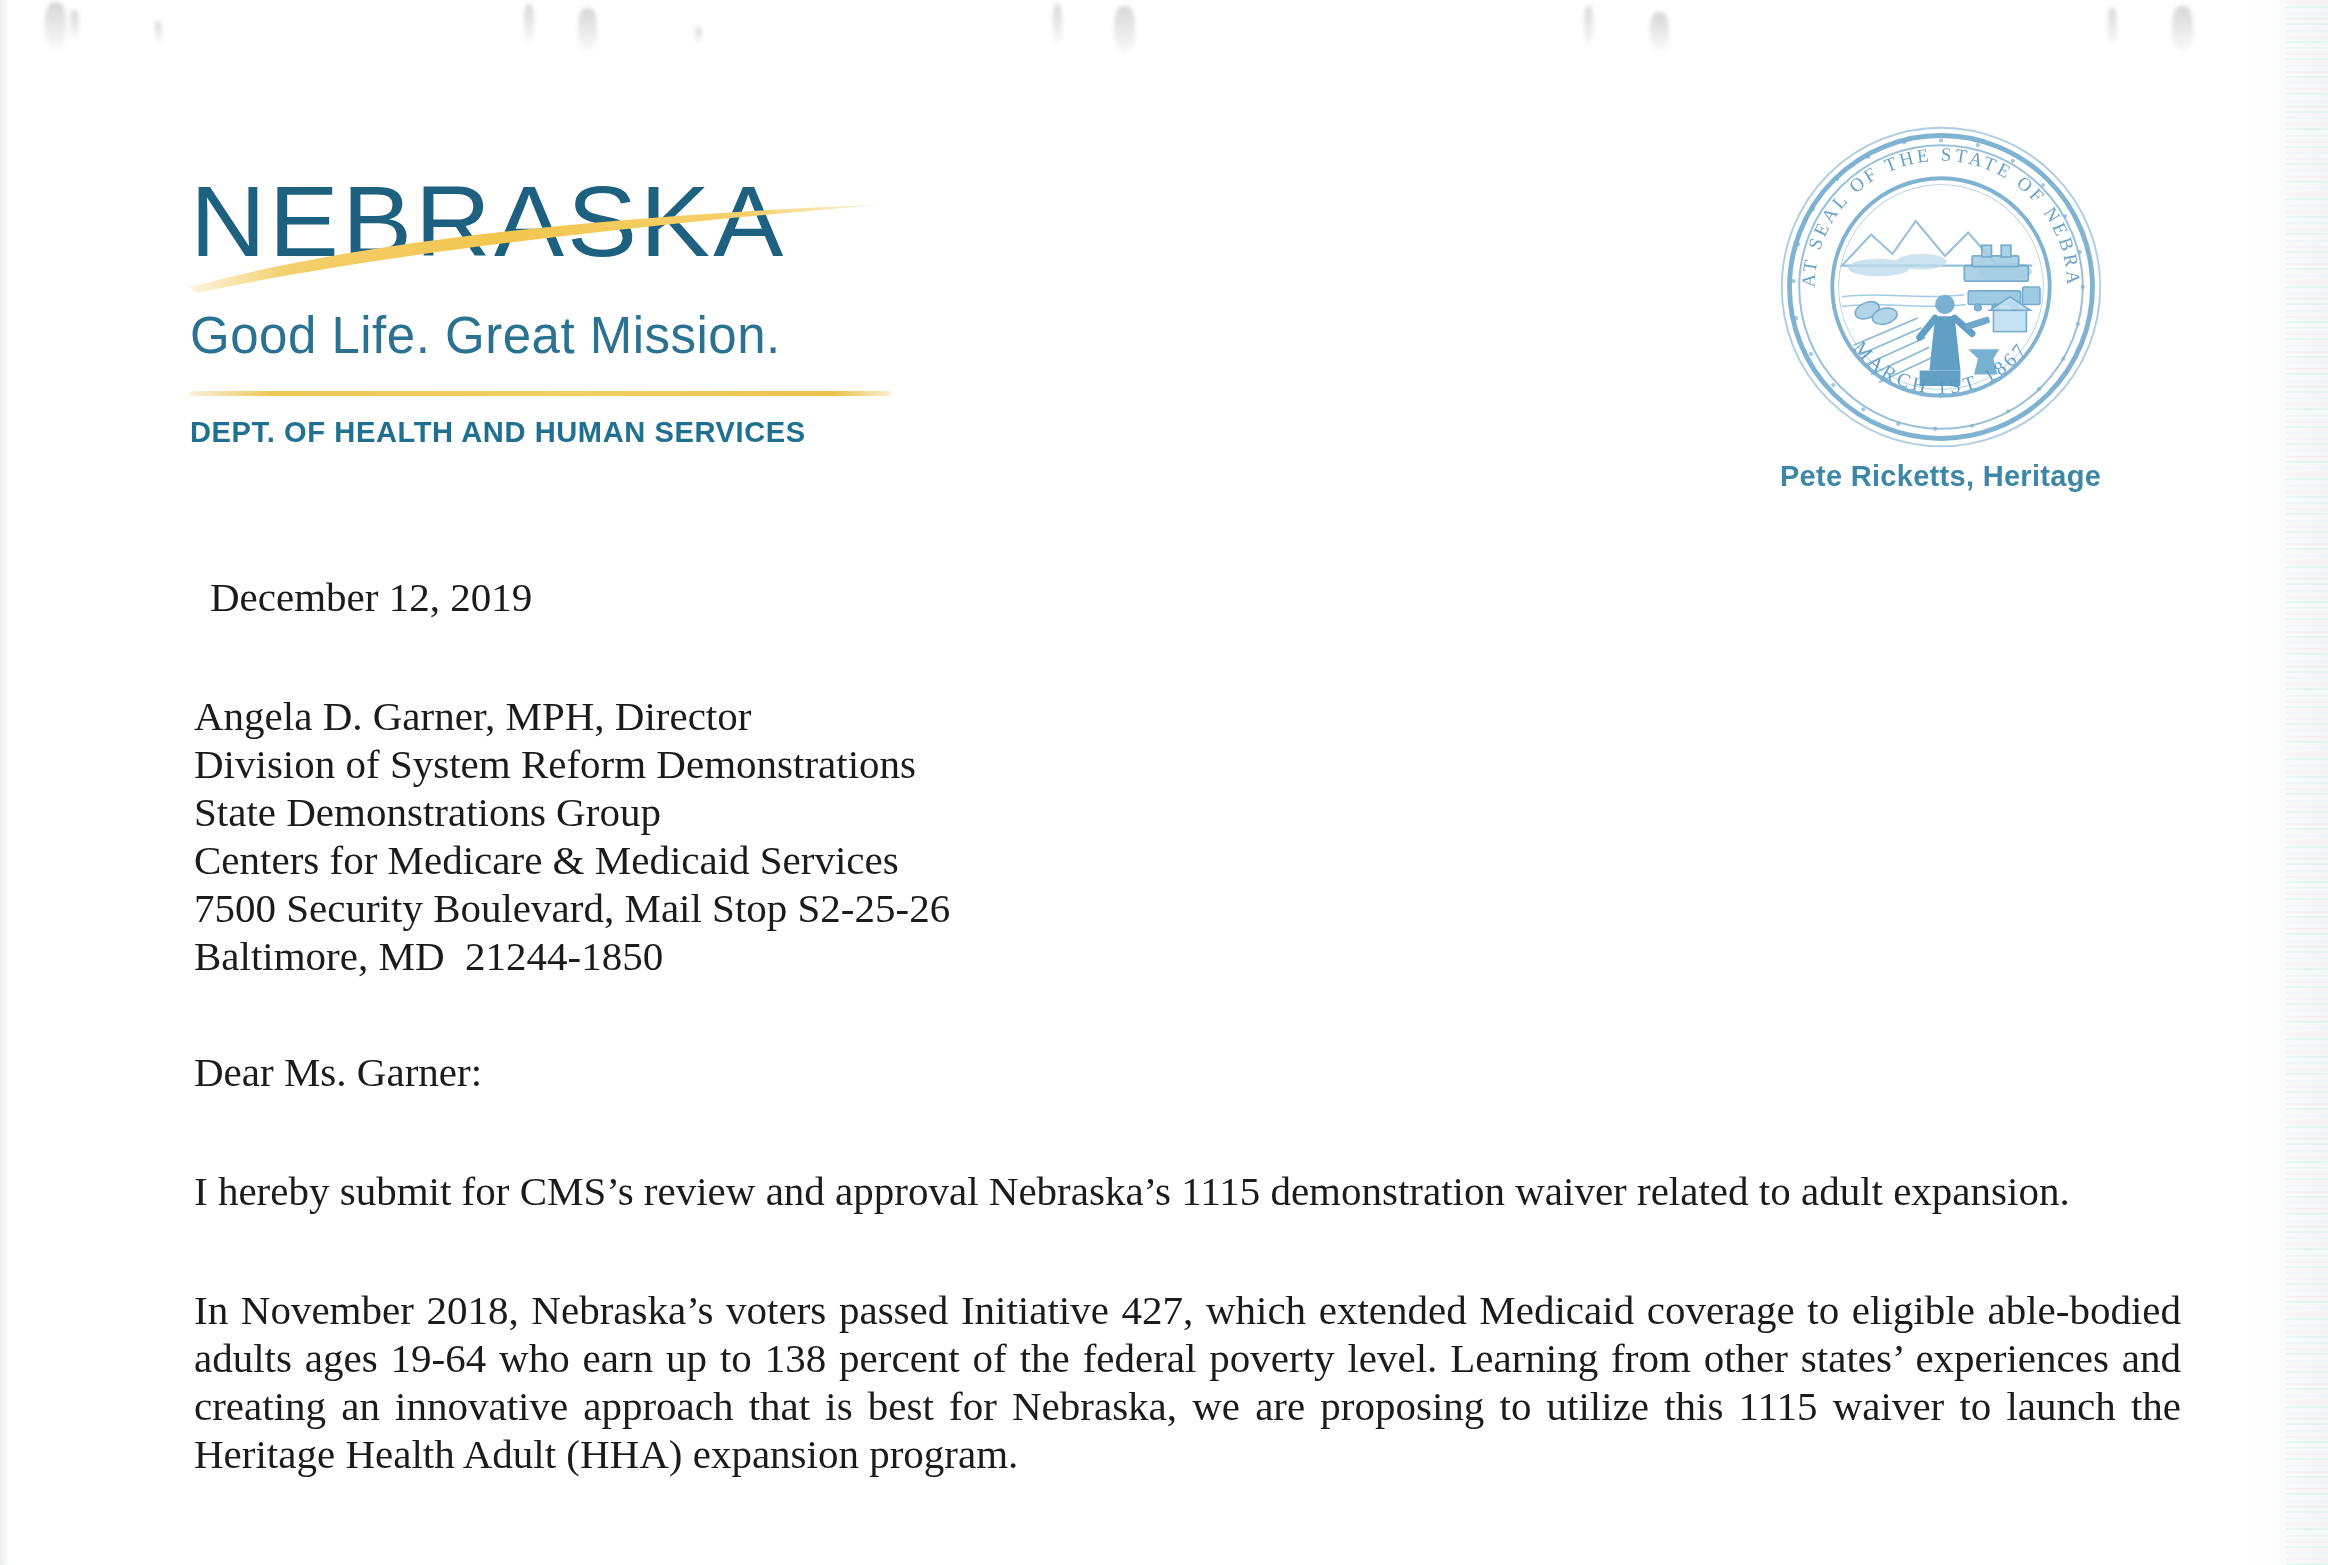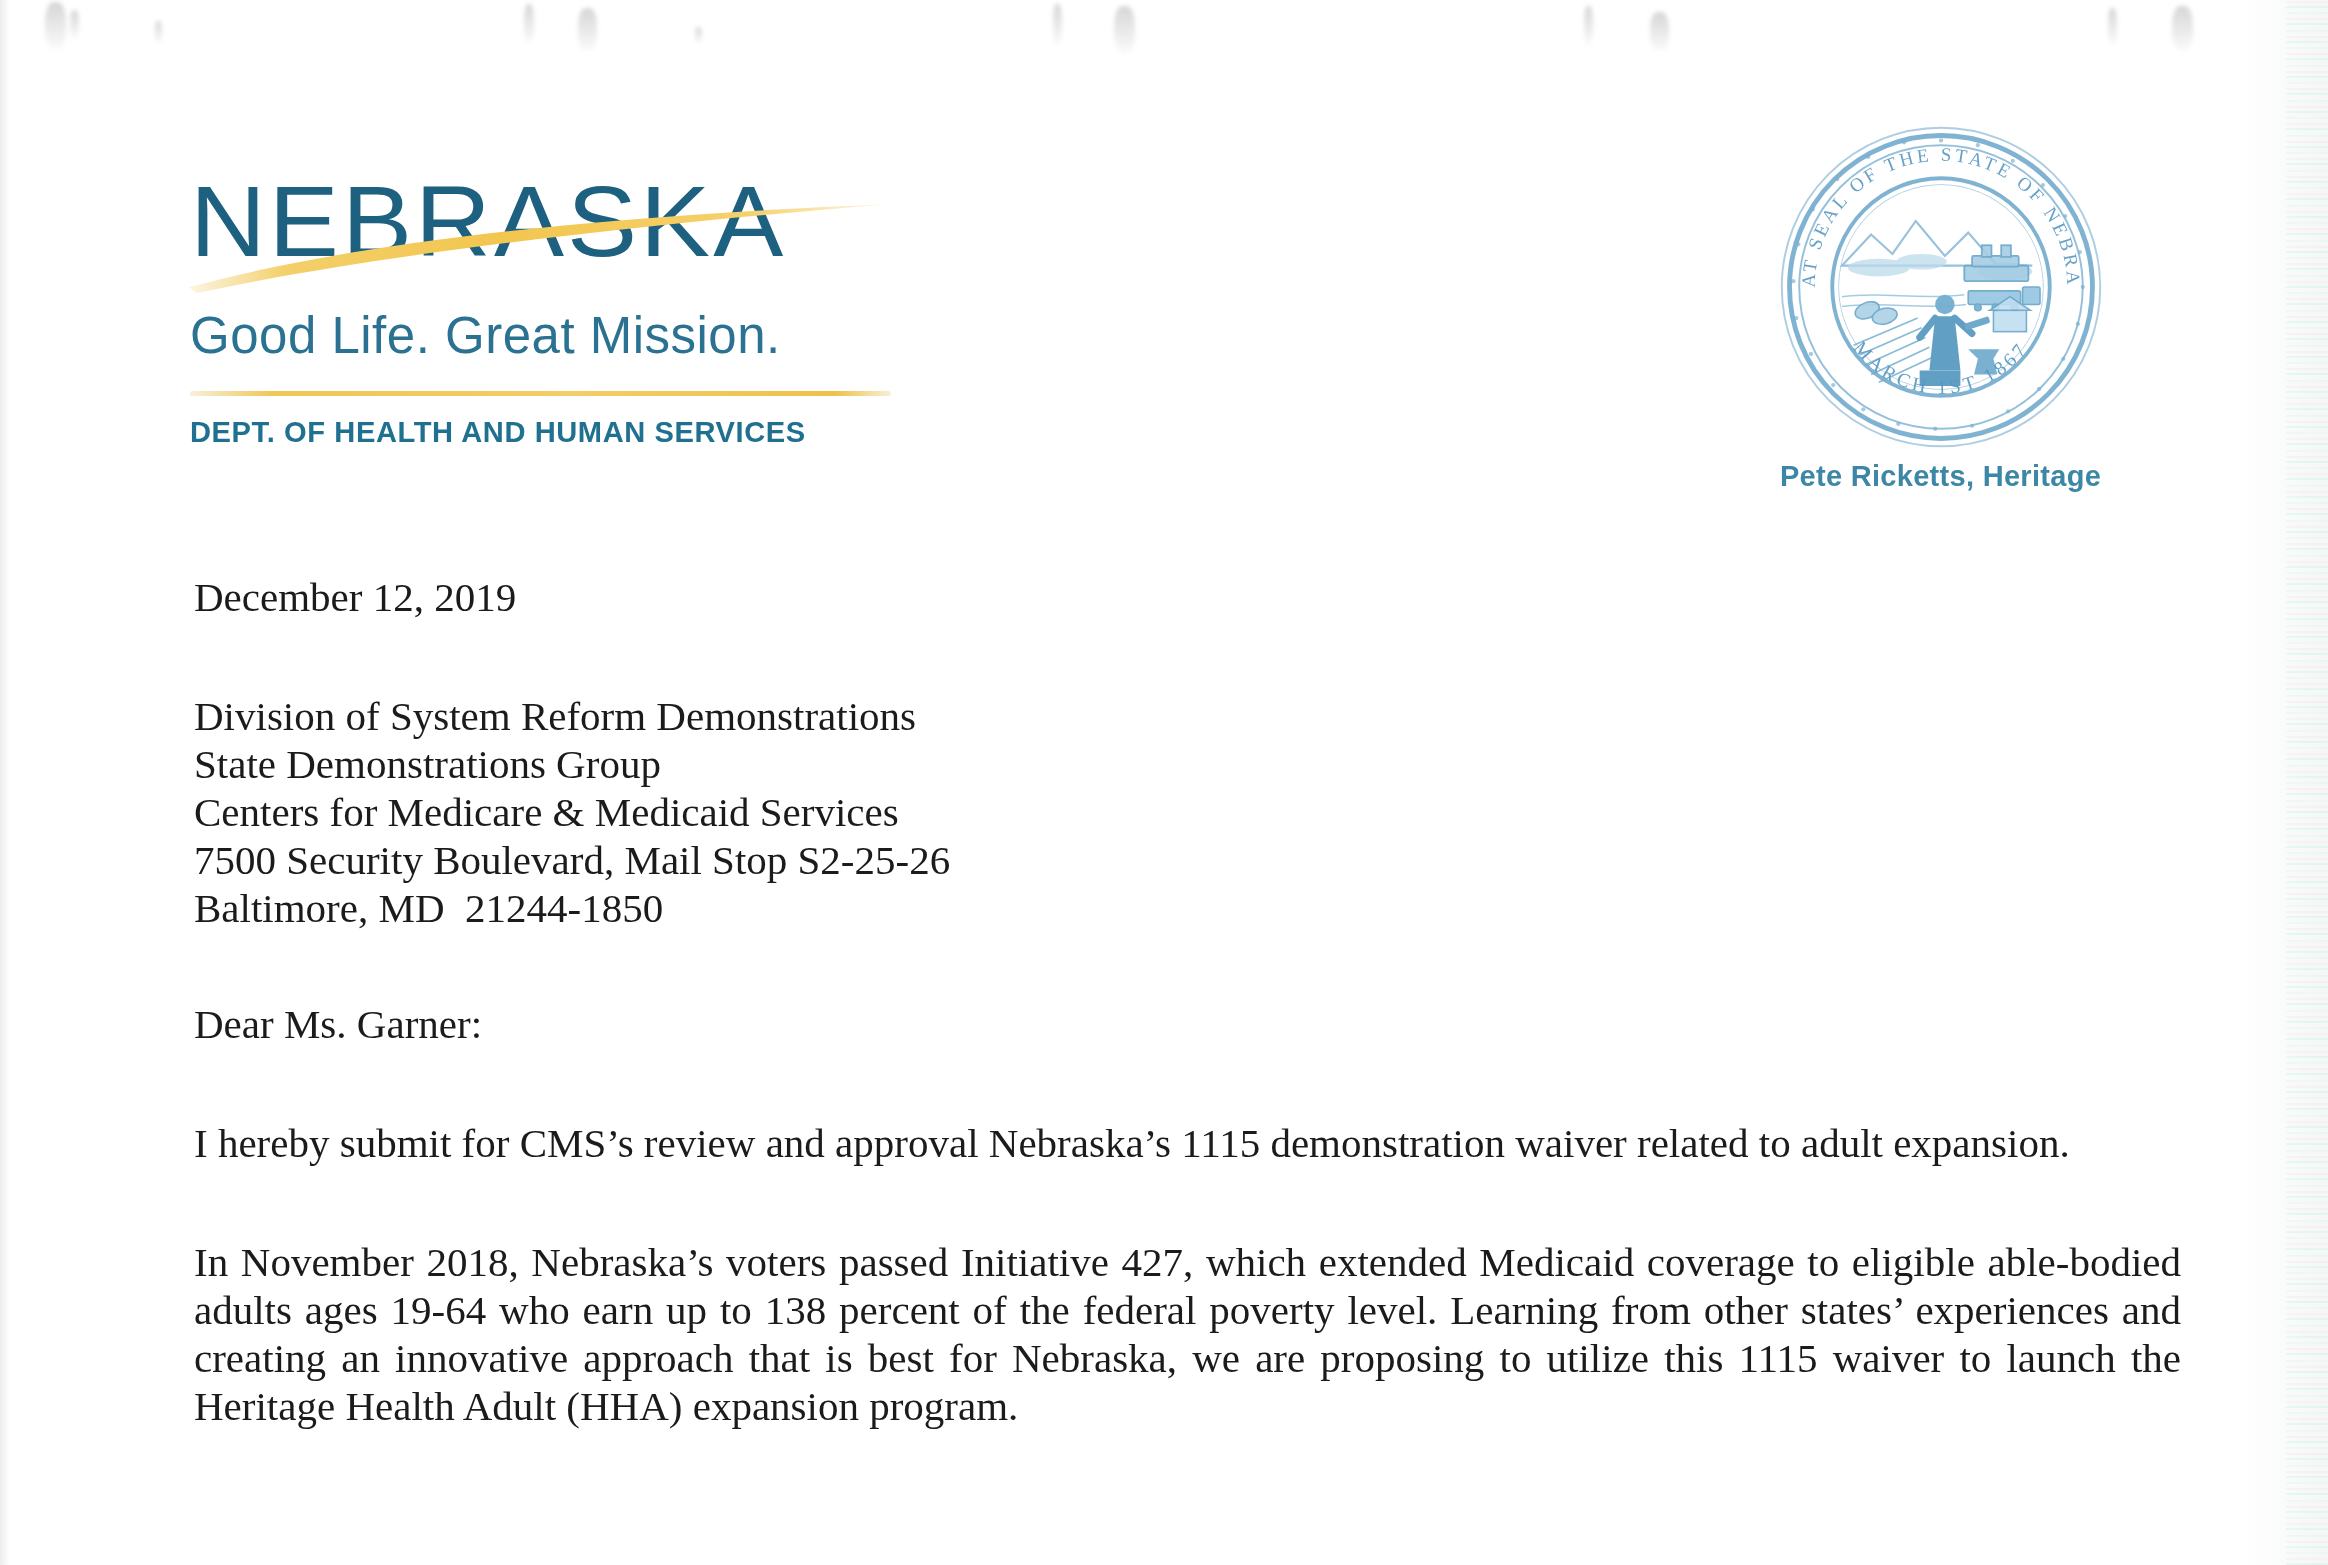--- a/index.html
+++ b/index.html
@@ -143,21 +143,21 @@
     position: absolute;
     left: 194px;
     top: 574px;
     width: 1987px;
     color: #1b1b1b;
     font-family: "Liberation Serif", serif;
     font-size: 41px;
     line-height: 1.17;
   }
   .letter .date {
-    margin: 0 0 0 0;
+    margin: 0 0 0 16px;
   }
   .addr {
     margin: 71px 0 0 0;
   }
   .addr div { white-space: pre; }
   .salutation {
     margin: 68px 0 0 0;
   }
   .para {
     margin: 71px 0 0 0;
@@ -327,20 +327,21 @@
     </svg>
 
     <div class="governor">Pete Ricketts, Heritage</div>
   </div>
 
   <div class="letter">
 
     <p class="date">December 12, 2019</p>
 
     <div class="addr">
+      <div>Angela D. Garner, MPH, Director</div>
       <div>Division of System Reform Demonstrations</div>
       <div>State Demonstrations Group</div>
       <div>Centers for Medicare &amp; Medicaid Services</div>
       <div>7500 Security Boulevard, Mail Stop S2-25-26</div>
       <div>Baltimore, MD  21244-1850</div>
     </div>
 
     <p class="salutation">Dear Ms. Garner:</p>
 
     <p class="para justified-block">I hereby submit for CMS’s review and approval Nebraska’s 1115 demonstration waiver related to adult expansion.</p>

